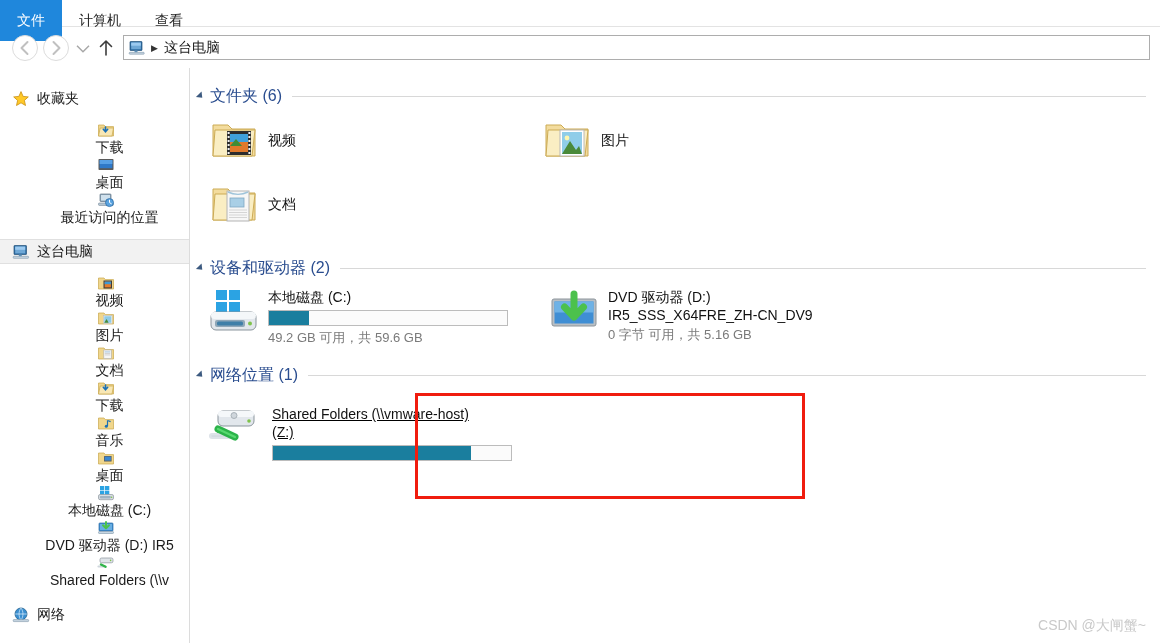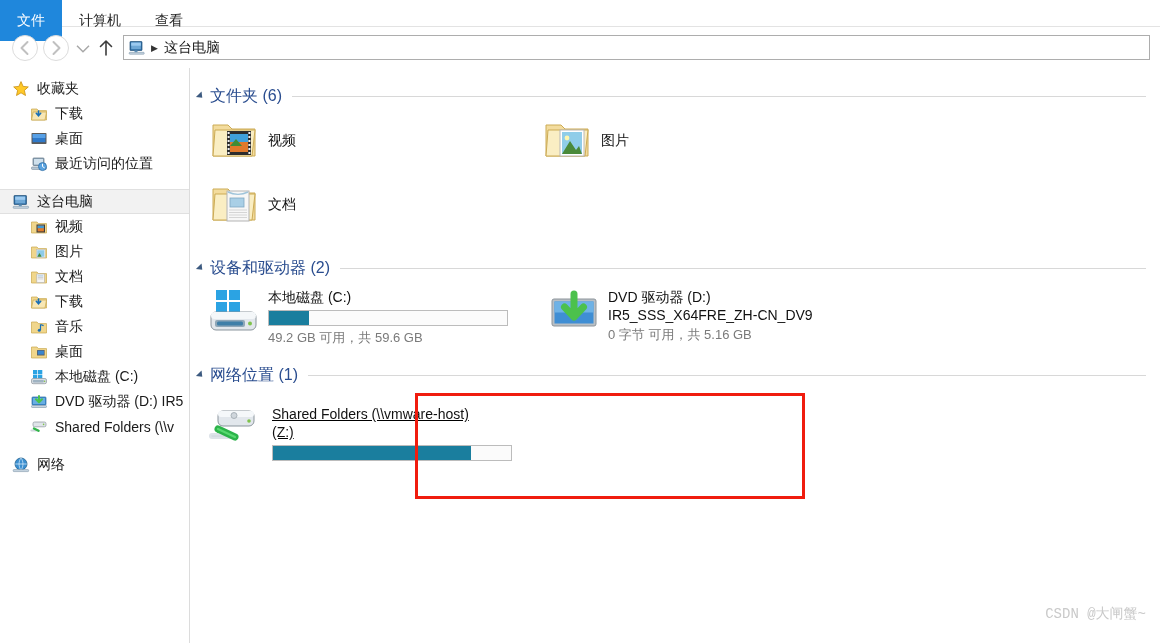--- a/index.html
+++ b/index.html
@@ -91,22 +91,23 @@
     overflow: hidden;
   }
   .nav-item {
     display: flex;
     align-items: center;
     height: 25px;
     font-size: 14px;
     color: #1a1a1a;
     white-space: nowrap;
     padding-left: 12px;
-  }
-  .nav-item.indent1 { padding-left: 30px; }
+    margin-top: 10px;
+  }
+  .nav-item.indent1 { padding-left: 30px; flex-direction: column; }
   .nav-item.selected {
     background: #f2f2f2;
     border-top: 1px solid #e0e0e0;
     border-bottom: 1px solid #e0e0e0;
   }
   .nav-ico { width: 18px; height: 18px; margin-right: 7px; flex: 0 0 auto; position: relative; }
   .nav-gap { height: 13px; }
 
   
   .content {
@@ -173,24 +174,23 @@
     position: absolute;
     left: 225px; top: 6px;
     width: 390px; height: 106px;
     border: 3px solid #f01c0e;
     pointer-events: none;
   }
   .net-tile { padding-left: 18px; padding-top: 16px; display: flex; align-items: flex-start; text-decoration: underline; }
 
   .watermark {
     position: absolute;
-    right: 14px; bottom: 20px;
+    right: 14px; bottom: 8px;
     font-size: 14px;
     color: #c9c9c9;
-    font-family: Liberation Mono, monospace;
   }
 
   
   .ic { display: block; width: 100%; height: 100%; }
 </style>
 </head>
 <body>
 
 <div class="ribbon">
   <div class="tab active">文件</div>

